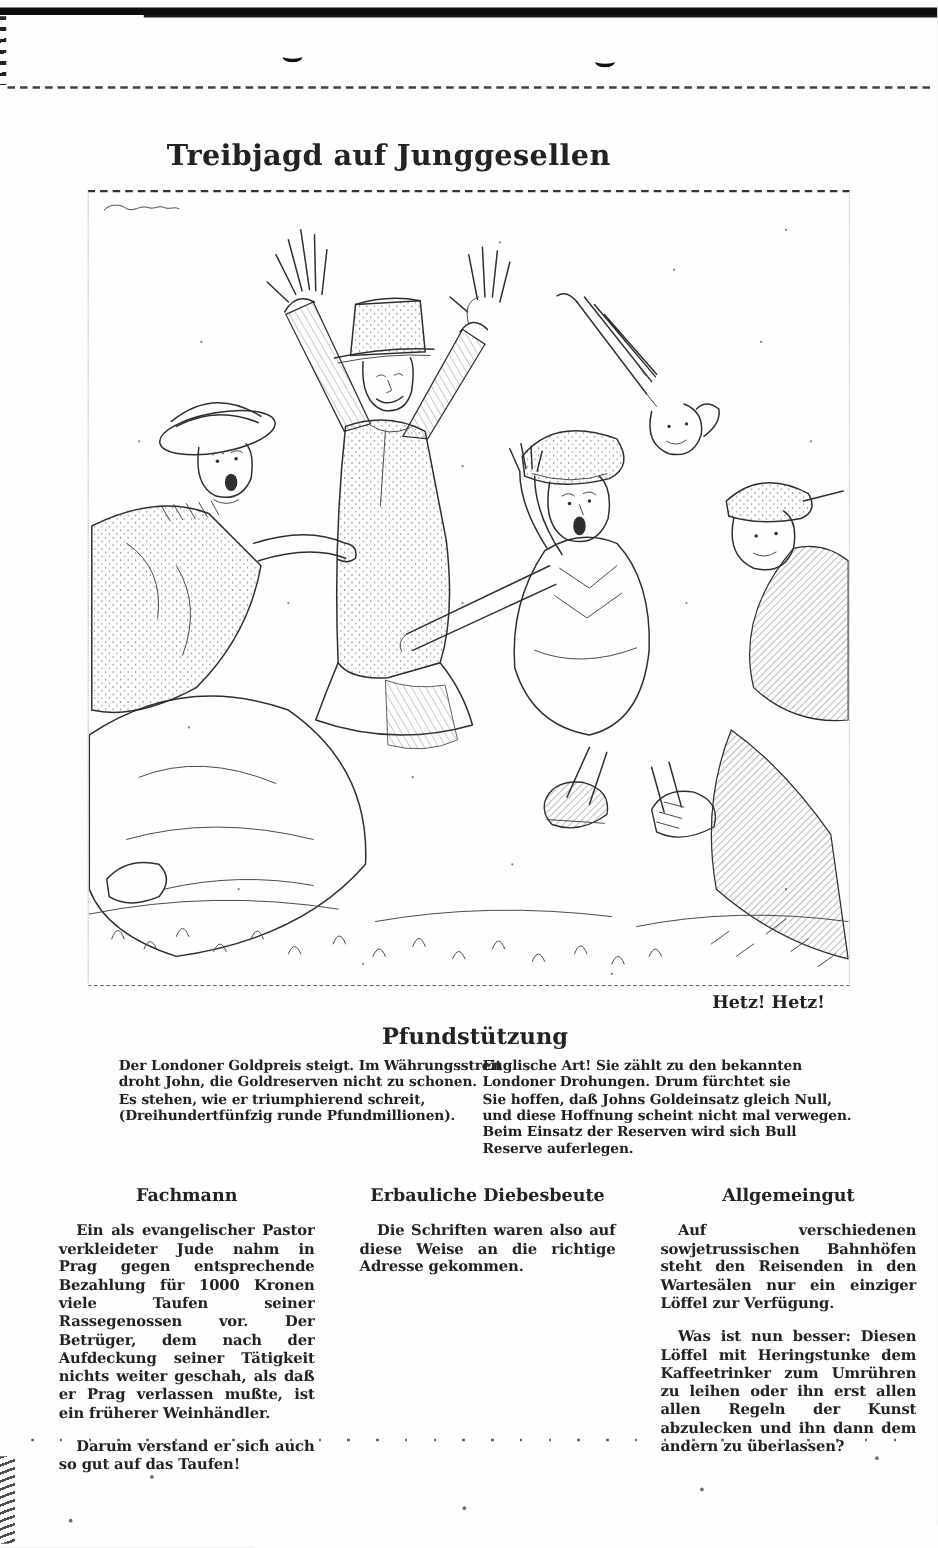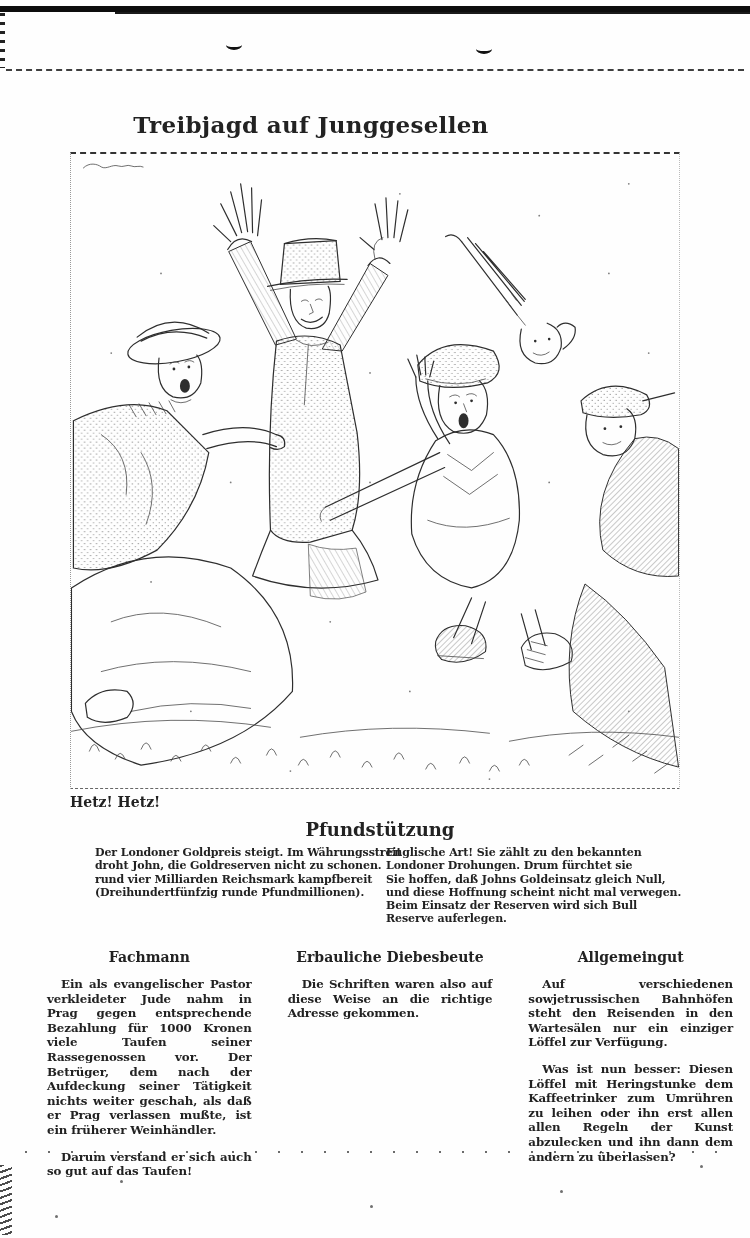--- a/index.html
+++ b/index.html
@@ -22,21 +22,21 @@
   .title{position:absolute;top:111px;left:0;width:622px;margin:0;text-align:center;
          font-size:23px;font-weight:bold;letter-spacing:.3px;}
   .cartoon{position:absolute;top:152px;left:70px;width:610px;height:637px;margin:0;box-sizing:border-box;
          border-top:2px dashed #333;border-bottom:1px dashed #666;
          border-left:1px dotted #999;border-right:1px dotted #bbb;}
   .cartoon svg{display:block;width:100%;height:100%;}
   .ln{stroke:#2e2e2e;fill:none;stroke-width:1.2;stroke-linecap:round;stroke-linejoin:round;}
   .thin{stroke:#4a4a4a;stroke-width:.8;}
   .dk{fill:#2e2e2e;stroke:none;}
 
-  .caption{position:absolute;top:794px;left:70px;width:590px;text-align:left;
+  .caption{position:absolute;top:794px;left:70px;width:590px;text-align:right;
            font-size:14px;font-weight:bold;}
   .poem-heading{position:absolute;top:819px;left:0;width:760px;margin:0;text-align:center;
            font-size:18px;font-weight:bold;}
   .poem{position:absolute;top:846px;left:95px;width:582px;display:flex;}
   .poem-col{width:50%;}
   .poem-line{font-size:11px;font-weight:bold;line-height:13.3px;white-space:nowrap;letter-spacing:-.1px;}
 
   .articles{position:absolute;top:949px;left:35px;width:710px;display:flex;gap:12px;}
   .article{flex:1;min-width:0;}
   .article h3{margin:0 0 4px 0;text-align:center;font-size:14px;font-weight:bold;}
@@ -206,21 +206,21 @@
   </figure>
 
   <div class="caption">Hetz! Hetz!</div>
 
   <h2 class="poem-heading">Pfundstützung</h2>
 
   <div class="poem">
     <div class="poem-col">
         <div class="poem-line">Der Londoner Goldpreis steigt. Im Währungsstreit</div>
         <div class="poem-line">droht John, die Goldreserven nicht zu schonen.</div>
-        <div class="poem-line">rund vier Milliarden Reichsmark kampfbereit</div>
+        <div class="poem-line">Es stehen, wie er triumphierend schreit,</div>
         <div class="poem-line">(Dreihundertfünfzig runde Pfundmillionen).</div>
       </div>
     <div class="poem-col">
         <div class="poem-line">Englische Art! Sie zählt zu den bekannten</div>
         <div class="poem-line">Londoner Drohungen. Drum fürchtet sie</div>
         <div class="poem-line">Sie hoffen, daß Johns Goldeinsatz gleich Null,</div>
         <div class="poem-line">und diese Hoffnung scheint nicht mal verwegen.</div>
         <div class="poem-line">Beim Einsatz der Reserven wird sich Bull</div>
         <div class="poem-line">Reserve auferlegen.</div>
       </div>

